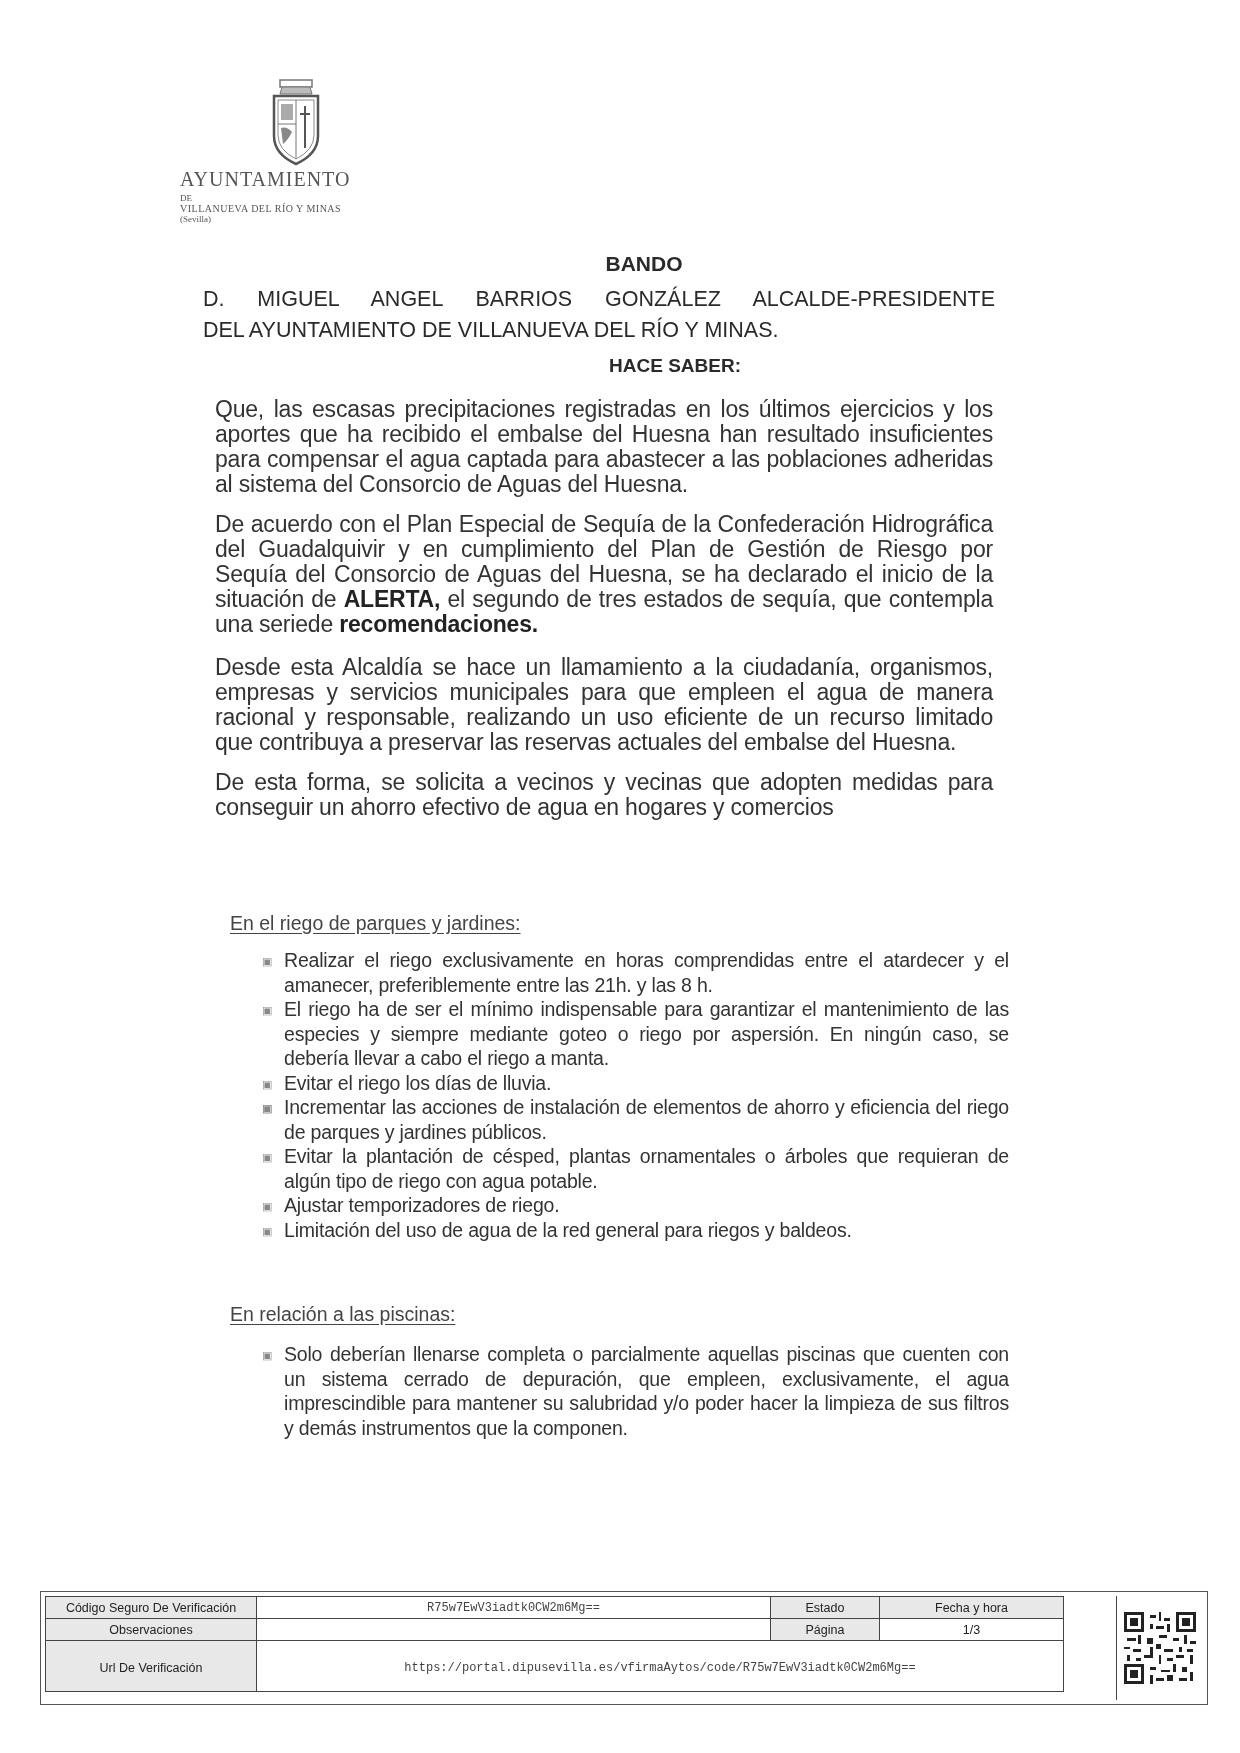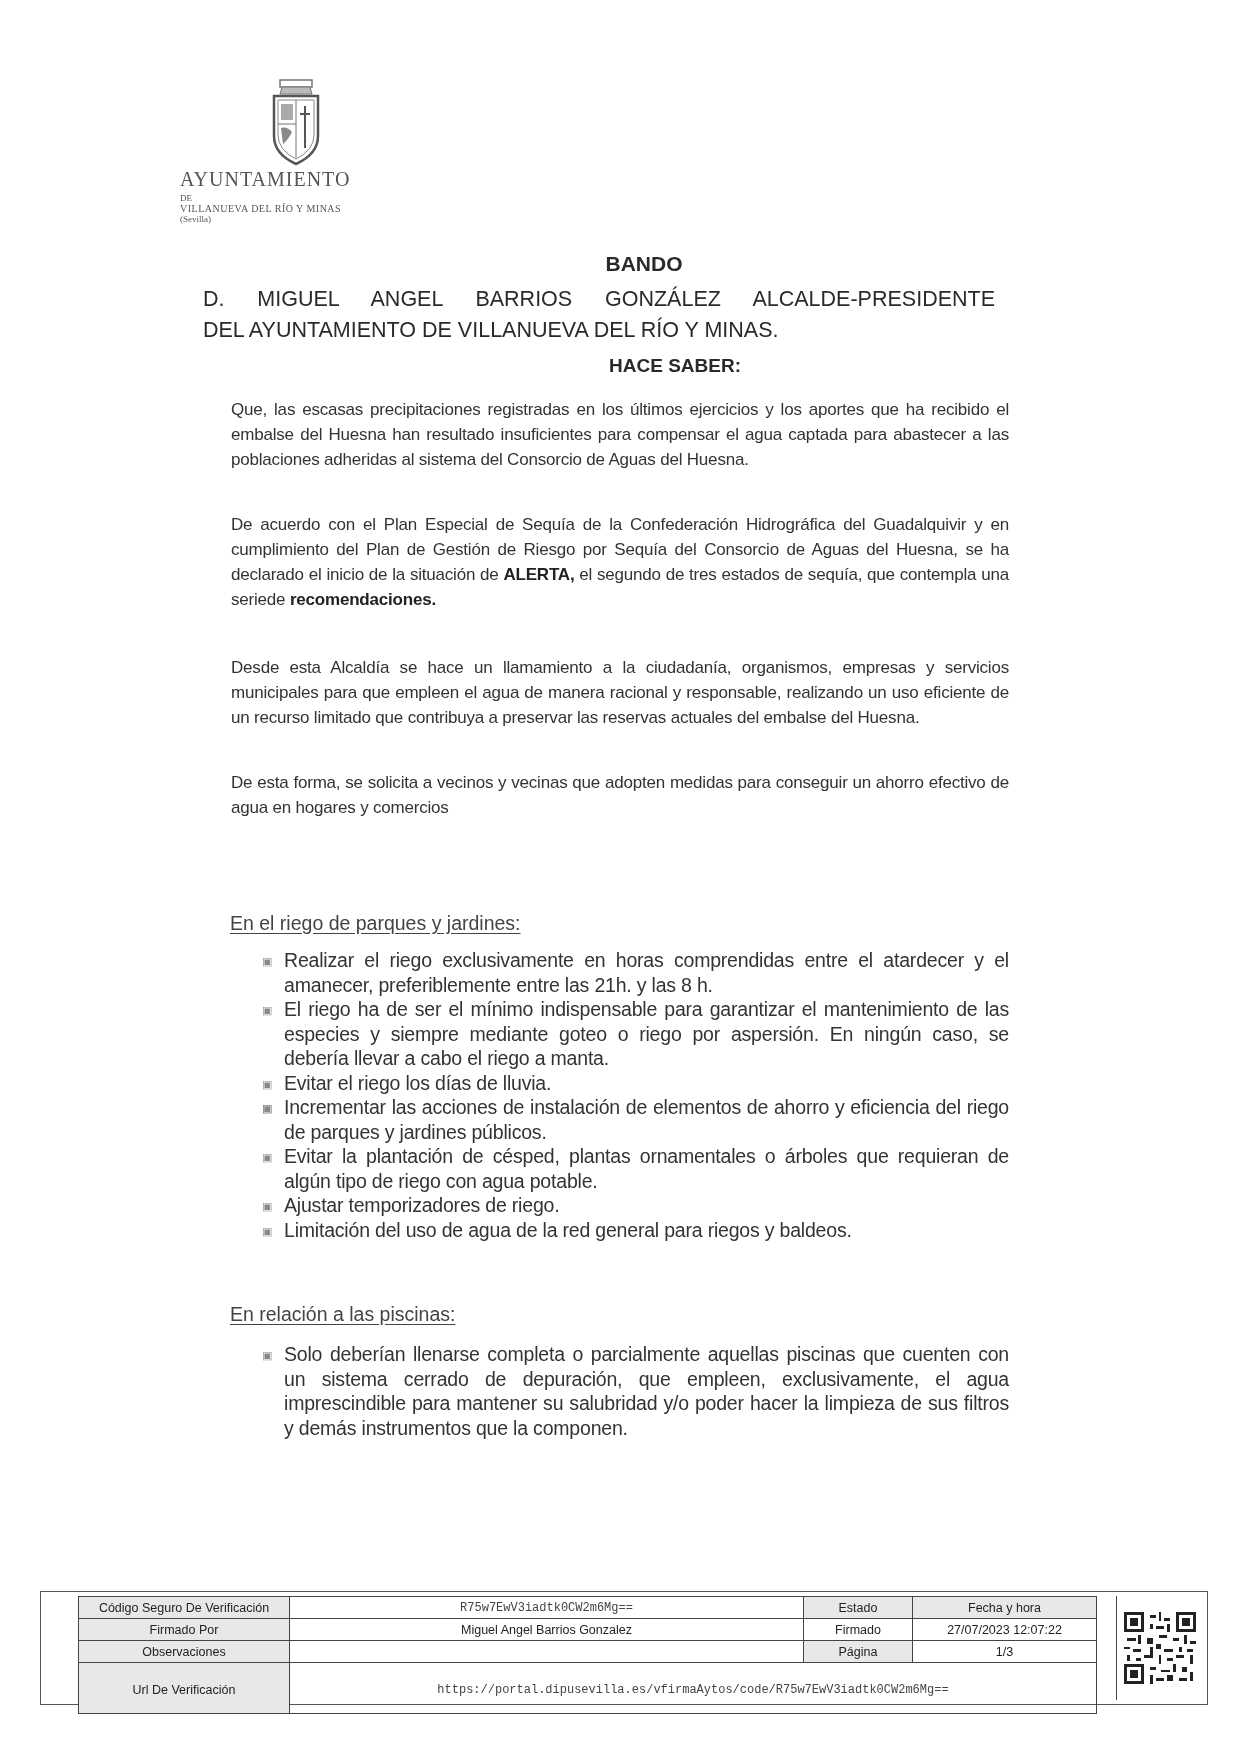--- a/index.html
+++ b/index.html
@@ -20,21 +20,21 @@
   .bando { position: absolute; left: 0; width: 1240px; top: 252px; text-align: center;
            font-weight: bold; font-size: 21px; padding-left: 48px; box-sizing: border-box; }
   .heading { position: absolute; left: 203px; width: 792px; top: 284px;
              font-weight: normal; font-size: 21.5px; line-height: 31px; }
   .heading .l1 { display: block; text-align: justify; text-align-last: justify; }
   .heading .l2 { display: block; }
   .hace { position: absolute; left: 0; width: 1240px; top: 355px; text-align: center;
           font-weight: bold; font-size: 19px; padding-left: 110px; box-sizing: border-box; }
 
   
-  .body-text { position: absolute; left: 231px; width: 778px; font-size: 17px;
+  .body-text { position: absolute; left: 215px; width: 778px; font-size: 23px;
                line-height: 25px; text-align: justify; color: #333;
                font-family: "Liberation Sans", sans-serif; letter-spacing: -0.2px; }
   .p1 { top: 397px; }
   .p2 { top: 512px; }
   .p3 { top: 655px; }
   .p4 { top: 770px; }
   .body-text b { color: #222; }
 
   .section-title { position: absolute; left: 230px; font-size: 19.5px; color: #444;
                    text-decoration: underline; text-underline-offset: 3px; }
@@ -44,21 +44,21 @@
   .bullets { position: absolute; left: 262px; width: 747px; margin: 0; padding: 0;
              list-style: none; font-size: 19.5px; line-height: 24.5px; color: #333;
              letter-spacing: -0.2px; }
   .bullets li { position: relative; padding-left: 22px; text-align: justify; }
   .bullets li .mk { position: absolute; left: 0; top: 1px; font-size: 11px; color: #888; }
 
   
   .verif { position: absolute; left: 40px; top: 1591px; width: 1168px; height: 114px;
            border: 1px solid #555; box-sizing: border-box; }
   .vt { position: absolute; left: 4px; top: 4px; border-collapse: collapse;
-        font-size: 12.5px; color: #222; margin-left: 33px; }
+        font-size: 12.5px; color: #222; }
   .vt td { border: 1px solid #444; height: 21px; padding: 0 4px; white-space: nowrap; }
   .vt .lbl { background: #e8e8e8; text-align: center; width: 202px; }
   .vt .mono { font-family: "Liberation Mono", monospace; font-size: 12px; color: #444; text-align: center; }
   .vt .c-main { width: 505px; text-align: center; }
   .vt .c-state { width: 100px; text-align: center; }
   .vt .c-date { width: 175px; text-align: center; }
   .vt .url-row td { height: 30px; vertical-align: top; padding-top: 20px; }
   .qr-box { position: absolute; right: 4px; top: 4px; width: 86px; height: 104px;
             border-left: 1px solid #444; display: flex; align-items: center; justify-content: center; }
   .qr { width: 72px; height: 72px; }
@@ -117,26 +117,20 @@
   </ul>
 
   <div class="verif">
     <table class="vt">
       <tbody>
           <tr>
         <td class="lbl">Código Seguro De Verificación</td>
         <td class="c-main mono">R75w7EwV3iadtk0CW2m6Mg==</td>
         <td class="lbl c-state">Estado</td>
         <td class="lbl c-date">Fecha y hora</td>
-      </tr>
-      <tr>
-        <td class="lbl">Firmado Por</td>
-        <td class="c-main">Miguel Angel Barrios Gonzalez</td>
-        <td class="c-state">Firmado</td>
-        <td class="c-date">27/07/2023 12:07:22</td>
       </tr>
       <tr>
         <td class="lbl">Observaciones</td>
         <td class="c-main"></td>
         <td class="lbl c-state">Página</td>
         <td class="c-date">1/3</td>
       </tr>
       <tr class="url-row">
         <td class="lbl">Url De Verificación</td>
         <td colspan="3" class="mono">https://portal.dipusevilla.es/vfirmaAytos/code/R75w7EwV3iadtk0CW2m6Mg==</td>

